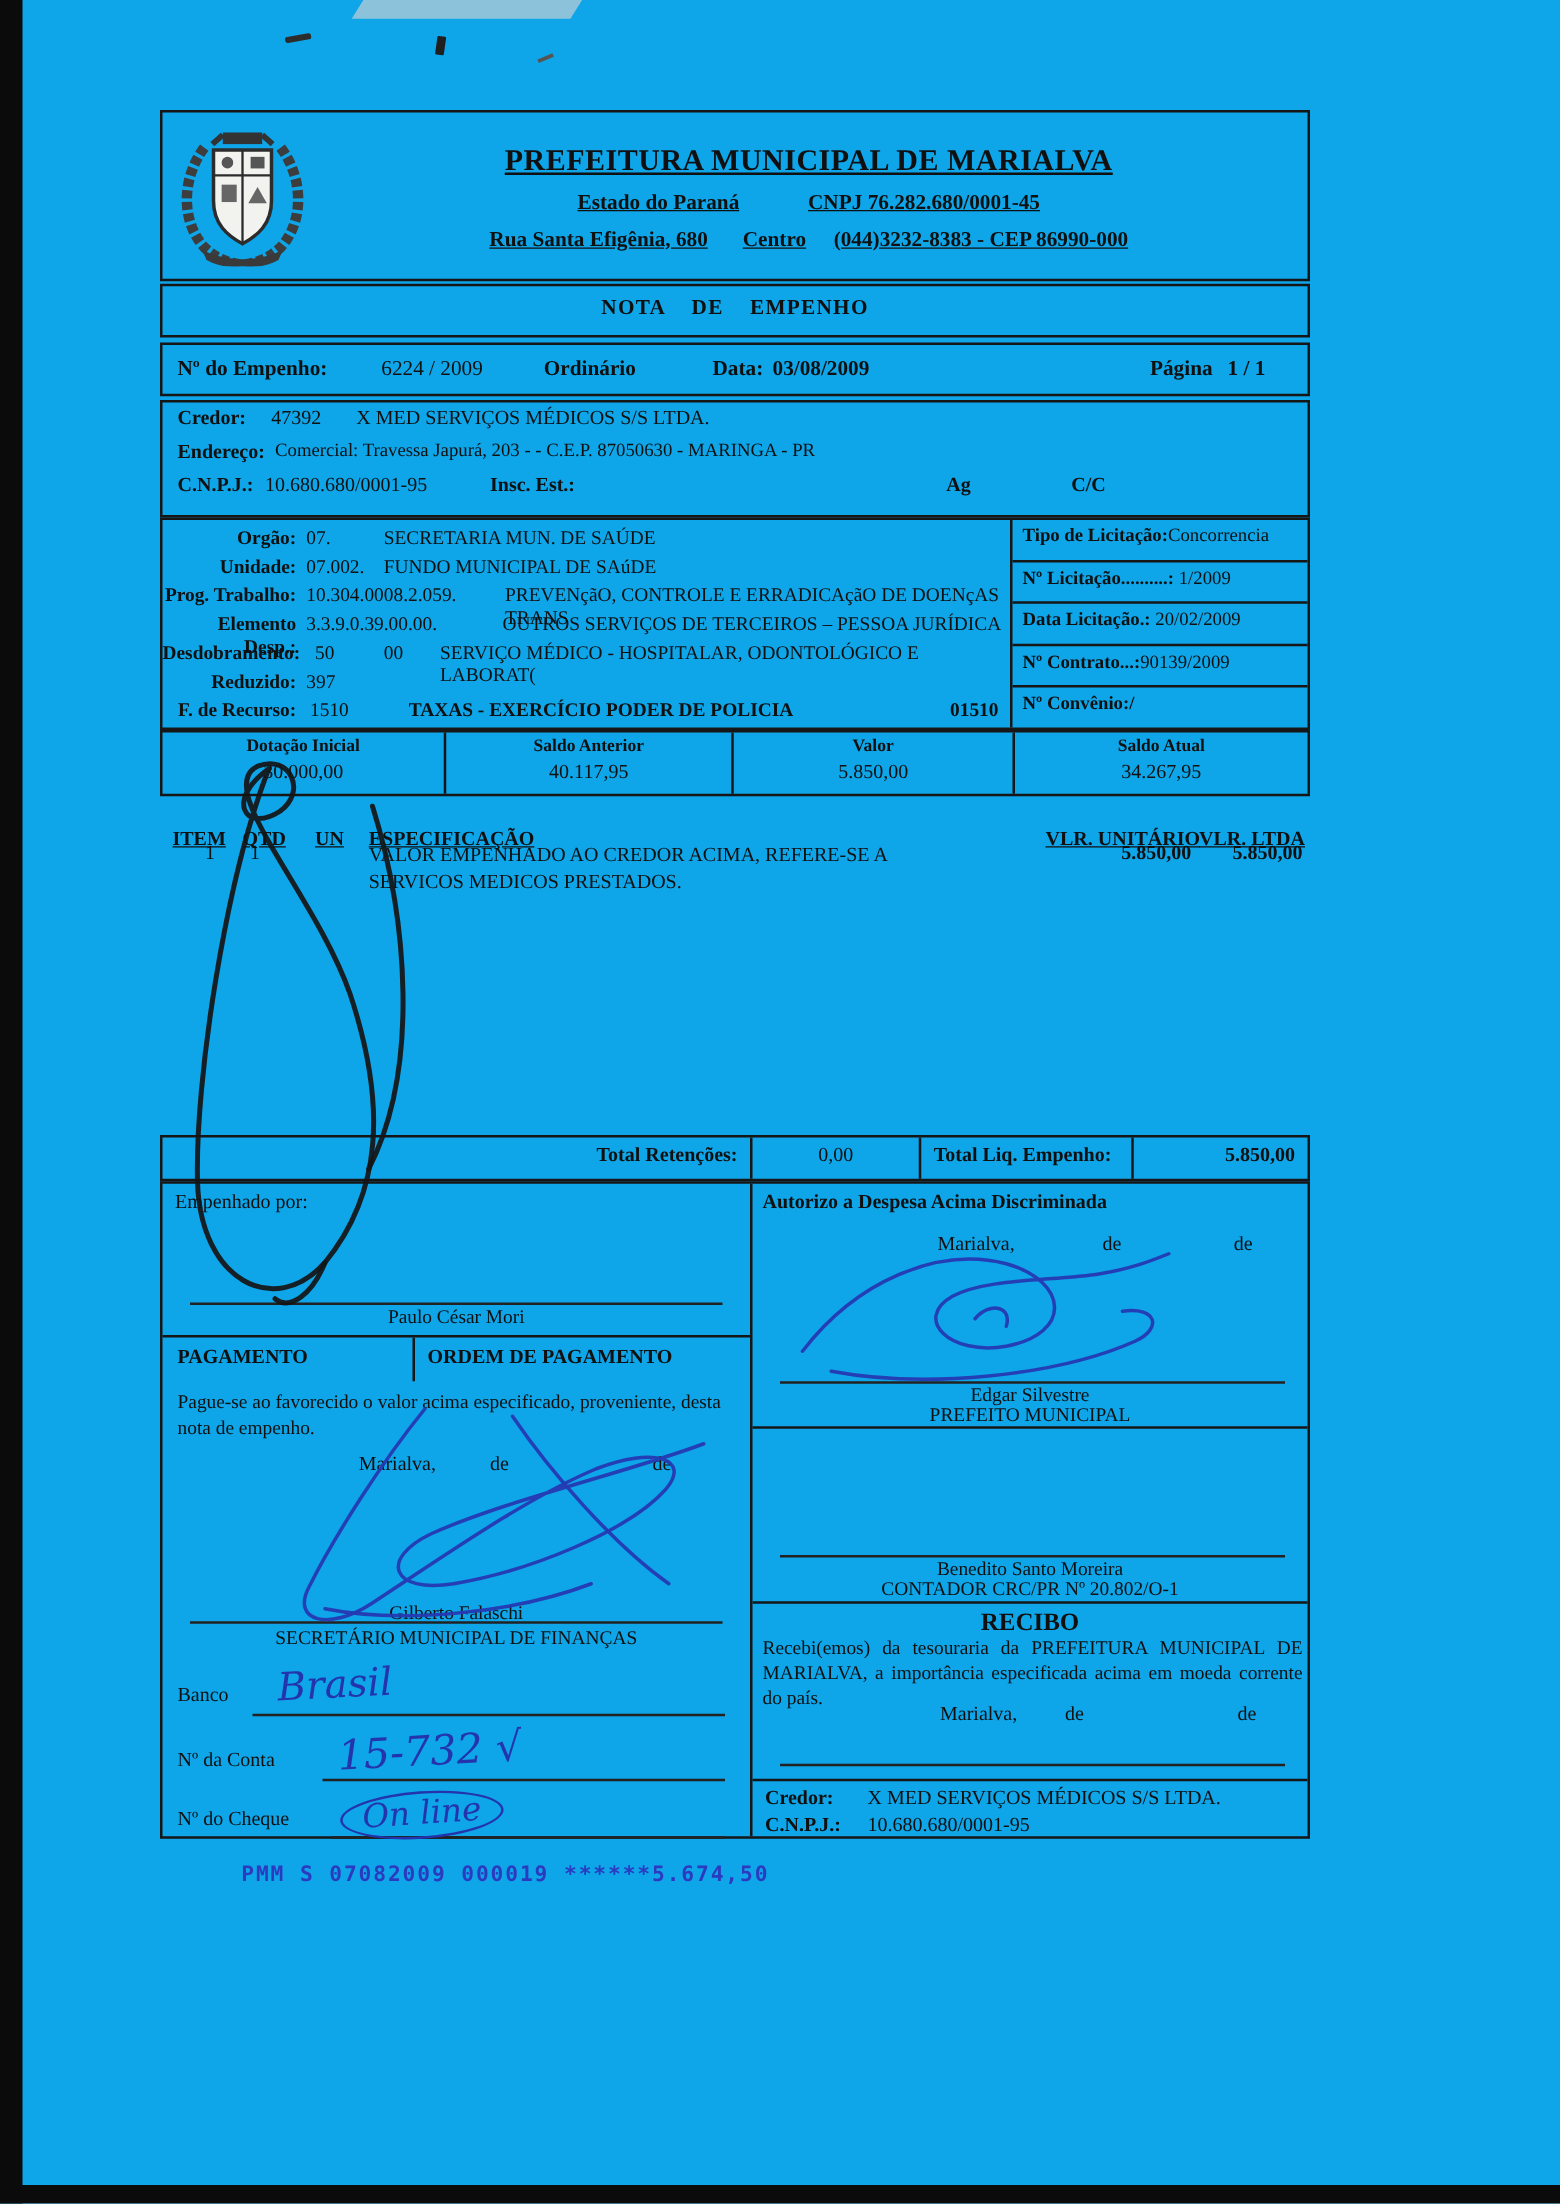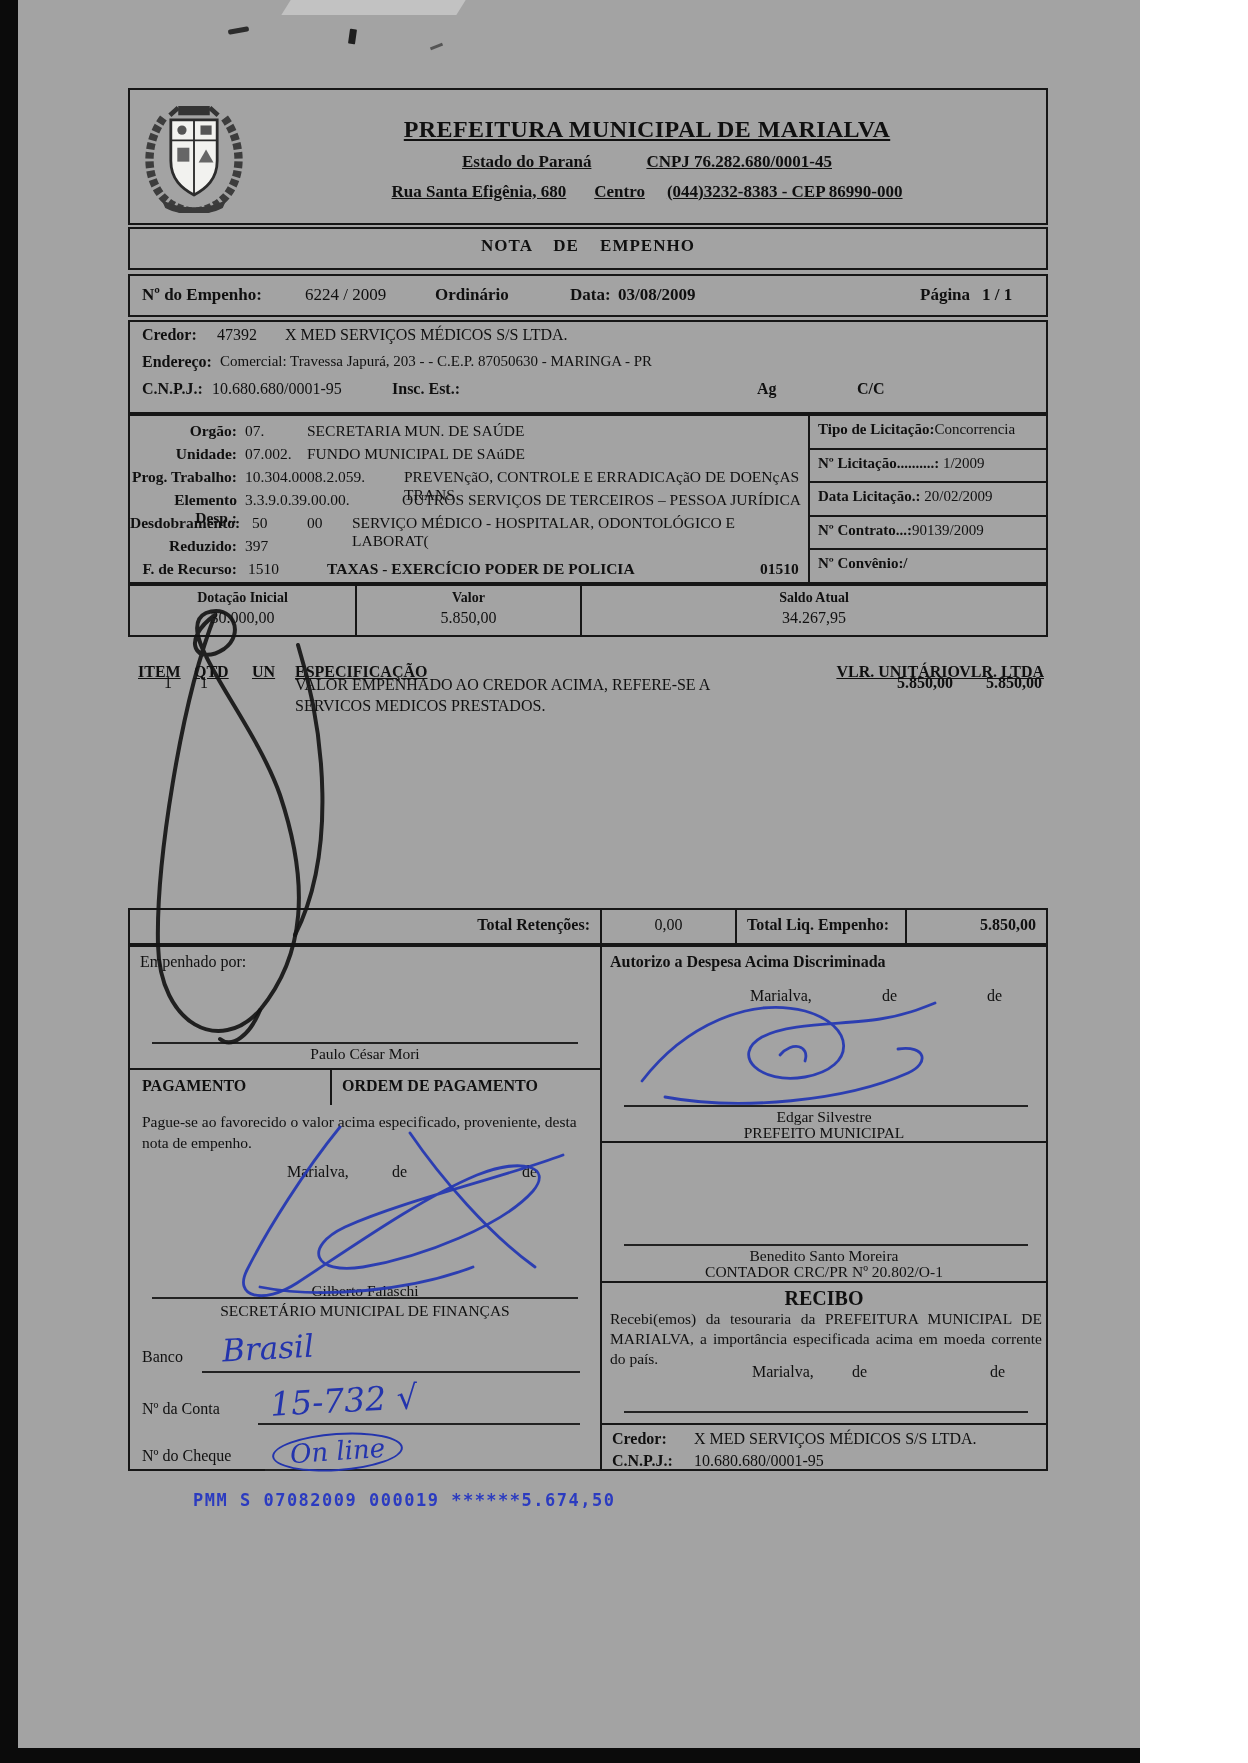--- a/index.html
+++ b/index.html
@@ -1,18 +1,18 @@
 <!DOCTYPE html>
 <html><head>
 <meta charset="utf-8">
 <style>
   * { margin:0; padding:0; box-sizing:border-box; }
   html,body { background:#ffffff; }
   body { width:1248px; height:1763px; font-family:"Liberation Serif", serif; color:#101010; }
-  .page { position:relative; width:1140px; height:1763px; background:#a3a3a3; overflow:hidden; }
+  .page { position:relative; width:1248px; height:1763px; background:#0ea5e9; overflow:hidden; }
 
   
   .edge-left { position:absolute; left:0; top:0; width:18px; height:100%; background:#0b0b0b; }
   .edge-bottom { position:absolute; left:0; bottom:0; width:100%; height:15px; background:#0b0b0b; }
   .artifact { position:absolute; }
   .a1 { left:286px; top:0; width:175px; height:15px; background:#d2d2d2; transform:skewX(-32deg); opacity:.65; }
   .a2 { left:228px; top:28px; width:21px; height:5px; background:#2c2c2c; transform:rotate(-10deg); border-radius:2px; }
   .a3 { left:349px; top:29px; width:7px; height:15px; background:#1f1f1f; border-radius:1px; transform:rotate(8deg); }
   .a4 { left:430px; top:45px; width:13px; height:3px; background:#555; transform:rotate(-22deg); }
 
@@ -235,20 +235,24 @@
           <span class="b">Nº Convênio:/</span><span></span>
         </div>
       </div>
     </div>
 
     <div class="box sec-saldos">
       <div class="saldo-cell sw1">
         <div class="saldo-label">Dotação Inicial</div>
         <div class="saldo-value">30.000,00</div>
       </div>
+      <div class="saldo-cell sw2">
+        <div class="saldo-label">Saldo Anterior</div>
+        <div class="saldo-value">40.117,95</div>
+      </div>
       <div class="saldo-cell sw3">
         <div class="saldo-label">Valor</div>
         <div class="saldo-value">5.850,00</div>
       </div>
       <div class="saldo-cell sw4">
         <div class="saldo-label">Saldo Atual</div>
         <div class="saldo-value">34.267,95</div>
       </div>
     </div>
 

